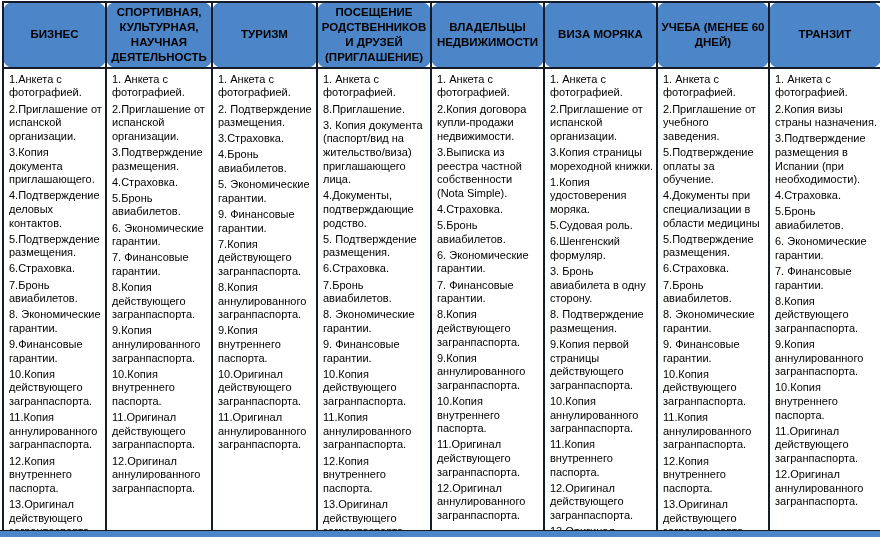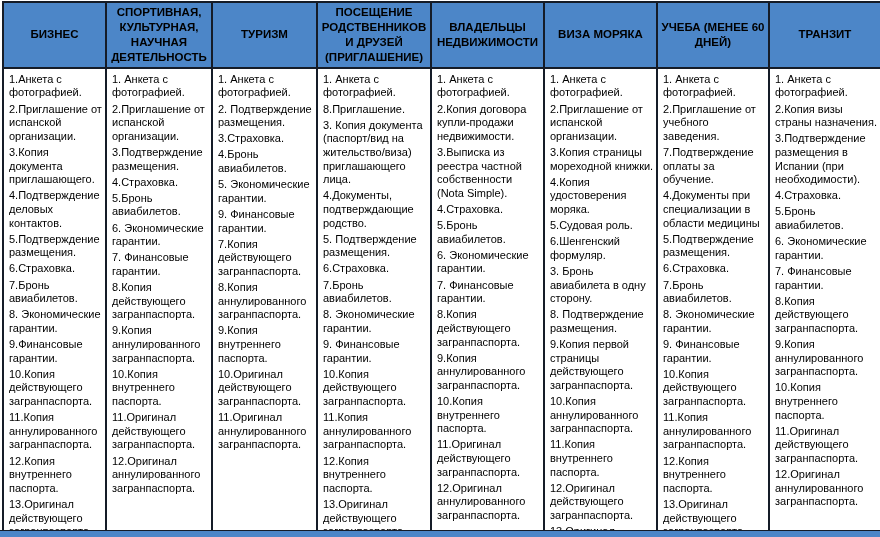--- a/index.html
+++ b/index.html
@@ -24,20 +24,21 @@
   table.visa th{
     background:var(--header-bg);
     font-weight:bold;
     font-size:11.5px;
     line-height:1.3;
     text-align:center;
     vertical-align:middle;
     height:60px;
     padding:2px 3px;
     color:#000;
+    border-radius:10px;
   }
   table.visa td{
     vertical-align:top;
     background:#fff;
     padding:4px 2px 4px 5px;
     height:455px;
   }
   .item{
     font-size:11px;
     line-height:1.24;
@@ -149,35 +150,35 @@
             <div class="item">8.Копия действующего загранпаспорта.</div>
             <div class="item">9.Копия аннулированного загранпаспорта.</div>
             <div class="item">10.Копия внутреннего паспорта.</div>
             <div class="item">11.Оригинал действующего загранпаспорта.</div>
             <div class="item">12.Оригинал аннулированного загранпаспорта.</div>
           </td>
           <td>
             <div class="item">1. Анкета с фотографией.</div>
             <div class="item">2.Приглашение от испанской организации.</div>
             <div class="item">3.Копия страницы мореходной книжки.</div>
-            <div class="item">4.Копия удостоверения моряка.</div>
+            <div class="item">1.Копия удостоверения моряка.</div>
             <div class="item">5.Судовая роль.</div>
             <div class="item">6.Шенгенский формуляр.</div>
             <div class="item">3. Бронь авиабилета в одну сторону.</div>
             <div class="item">8. Подтверждение размещения.</div>
             <div class="item">9.Копия первой страницы действующего загранпаспорта.</div>
             <div class="item">10.Копия аннулированного загранпаспорта.</div>
             <div class="item">11.Копия внутреннего паспорта.</div>
             <div class="item">12.Оригинал действующего загранпаспорта.</div>
             <div class="item">13.Оригинал аннулированного загранпаспорта.</div>
           </td>
           <td>
             <div class="item">1. Анкета с фотографией.</div>
             <div class="item">2.Приглашение от учебного заведения.</div>
-            <div class="item">7.Подтверждение оплаты за обучение.</div>
+            <div class="item">5.Подтверждение оплаты за обучение.</div>
             <div class="item">4.Документы при специализации в области медицины</div>
             <div class="item">5.Подтверждение размещения.</div>
             <div class="item">6.Страховка.</div>
             <div class="item">7.Бронь авиабилетов.</div>
             <div class="item">8. Экономические гарантии.</div>
             <div class="item">9. Финансовые гарантии.</div>
             <div class="item">10.Копия действующего загранпаспорта.</div>
             <div class="item">11.Копия аннулированного загранпаспорта.</div>
             <div class="item">12.Копия внутреннего паспорта.</div>
             <div class="item">13.Оригинал действующего загранпаспорта.</div>

